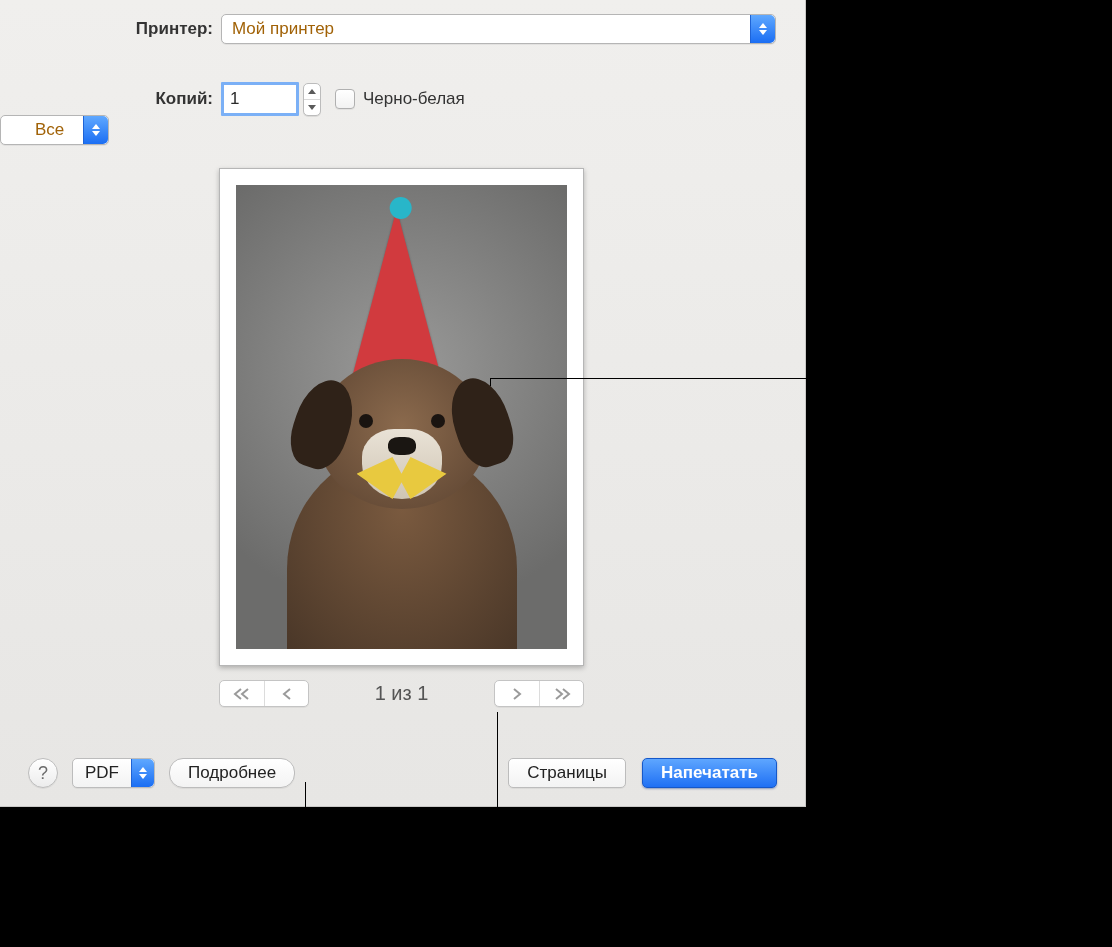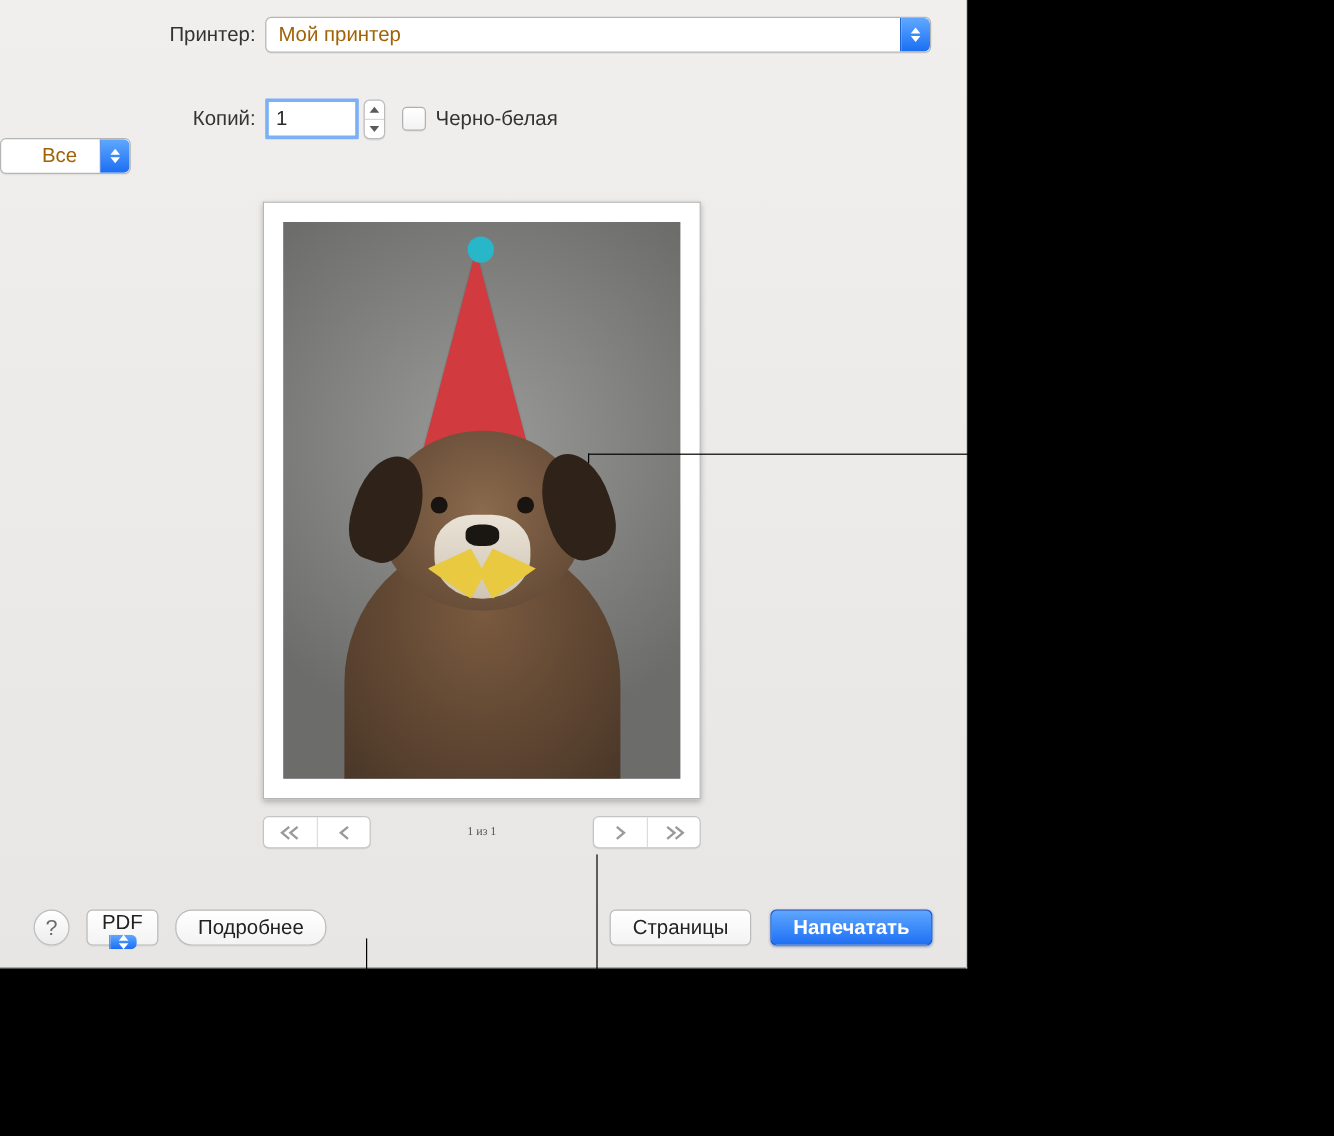--- a/index.html
+++ b/index.html
@@ -1,18 +1,18 @@
 <!DOCTYPE html>
 <html><head>
 <meta charset="utf-8">
 <style>
   html,body{margin:0;padding:0;width:1112px;height:947px;font-family:-apple-system,"Helvetica Neue",Arial,sans-serif;font-size:17px;color:#222;background:#000;}
   .dialog{position:absolute;left:0;top:0;width:805px;height:806px;background:linear-gradient(#f0efed,#e7e6e4);border-right:1px solid #c9c8c6;border-bottom:1px solid #c9c8c6;}
   .row{display:flex;align-items:center;}
-  .lbl{text-align:right;color:#333;}
+  .lbl{text-align:right;color:#333;font-weight:bold;}
   
   .printer-row{position:absolute;left:0;top:14px;width:100%;}
   .printer-row .lbl{width:213px;padding-right:8px;}
   .select{display:flex;align-items:center;justify-content:space-between;background:#fff;border:1px solid #b5b5b5;border-radius:5px;height:28px;box-shadow:0 1px 0 rgba(0,0,0,0.05);}
   .select .val{padding:0 10px;color:#a16207;white-space:nowrap;overflow:hidden;}
   .select .arrows{width:24px;height:28px;background:linear-gradient(#5fa8ff,#1b6ef3);border-left:1px solid #1e63d6;border-top-right-radius:5px;border-bottom-right-radius:5px;display:flex;flex-direction:column;align-items:center;justify-content:center;gap:2px;}
   .select .arrows .a{width:0;height:0;border-left:4px solid transparent;border-right:4px solid transparent;}
   .select .arrows .up{border-bottom:5px solid #fff;}
   .select .arrows .dn{border-top:5px solid #fff;}
   .printer-select{width:553px;}
@@ -46,25 +46,25 @@
   .eye.l{left:42px;}
   .eye.r{right:42px;}
   .hat{position:absolute;left:50%;bottom:270px;transform:translateX(-56%);width:0;height:0;border-left:45px solid transparent;border-right:45px solid transparent;border-bottom:170px solid #d13a3e;filter:drop-shadow(0 1px 1px rgba(0,0,0,0.3));}
   .pom{position:absolute;left:50%;bottom:430px;transform:translateX(-56%);width:22px;height:22px;background:#28b6c9;border-radius:50%;}
   .bow{position:absolute;left:50%;bottom:150px;transform:translateX(-50%);width:90px;height:42px;background:#e8c93f;border-radius:8px;clip-path:polygon(0 40%,40% 0,50% 40%,60% 0,100% 40%,60% 100%,50% 60%,40% 100%);}
   
   .pager{position:absolute;left:219px;top:680px;width:365px;display:flex;align-items:center;}
   .seg{display:flex;background:#fff;border:1px solid #c4c4c4;border-radius:5px;height:25px;box-shadow:0 1px 0 rgba(0,0,0,0.05);}
   .seg button{width:44px;border:none;background:transparent;display:flex;align-items:center;justify-content:center;color:#8b8b8b;padding:0;}
   .seg button+button{border-left:1px solid #dcdcdc;}
-  .pg-status{flex:1;text-align:center;color:#555;font-size:10px;font-family:Liberation Serif, serif;}
+  .pg-status{flex:1;text-align:center;color:#555;font-size:20px;}
   
   .bottom{position:absolute;left:0;bottom:18px;width:100%;padding:0 28px;box-sizing:border-box;display:flex;align-items:center;}
   .help{width:28px;height:28px;border-radius:50%;border:1px solid #bdbdbd;background:linear-gradient(#fff,#ececec);color:#6b6b6b;font-size:18px;display:flex;align-items:center;justify-content:center;margin-right:14px;box-shadow:0 1px 0 rgba(0,0,0,0.06);}
-  .pdf-btn{display:flex;align-items:center;height:28px;border:1px solid #bcbcbc;background:linear-gradient(#fff,#f3f3f3);border-radius:5px;box-shadow:0 1px 0 rgba(0,0,0,0.05);flex-direction:column;}
+  .pdf-btn{display:flex;align-items:center;height:28px;border:1px solid #bcbcbc;background:linear-gradient(#fff,#f3f3f3);border-radius:5px;box-shadow:0 1px 0 rgba(0,0,0,0.05);}
   .pdf-btn .t{padding:0 12px;}
   .pdf-btn .arrows{width:22px;height:28px;background:linear-gradient(#5fa8ff,#1b6ef3);border-left:1px solid #1e63d6;border-top-right-radius:5px;border-bottom-right-radius:5px;display:flex;flex-direction:column;align-items:center;justify-content:center;gap:2px;}
   .pdf-btn .arrows .a{width:0;height:0;border-left:4px solid transparent;border-right:4px solid transparent;}
   .btn{height:28px;padding:0 18px;border:1px solid #bcbcbc;background:linear-gradient(#fff,#f3f3f3);border-radius:5px;font-size:17px;color:#222;box-shadow:0 1px 0 rgba(0,0,0,0.05);display:flex;align-items:center;}
   .details-btn{margin-left:14px;border-radius:14px;}
   .spacer{flex:1;}
   .cancel-btn{margin-right:16px;}
   .primary{background:linear-gradient(#5ea6ff,#1f70f4);border:1px solid #1558c9;color:#fff;font-weight:700;box-shadow:0 1px 2px rgba(0,40,130,0.4);}
   
   .line{position:absolute;background:#000;}

